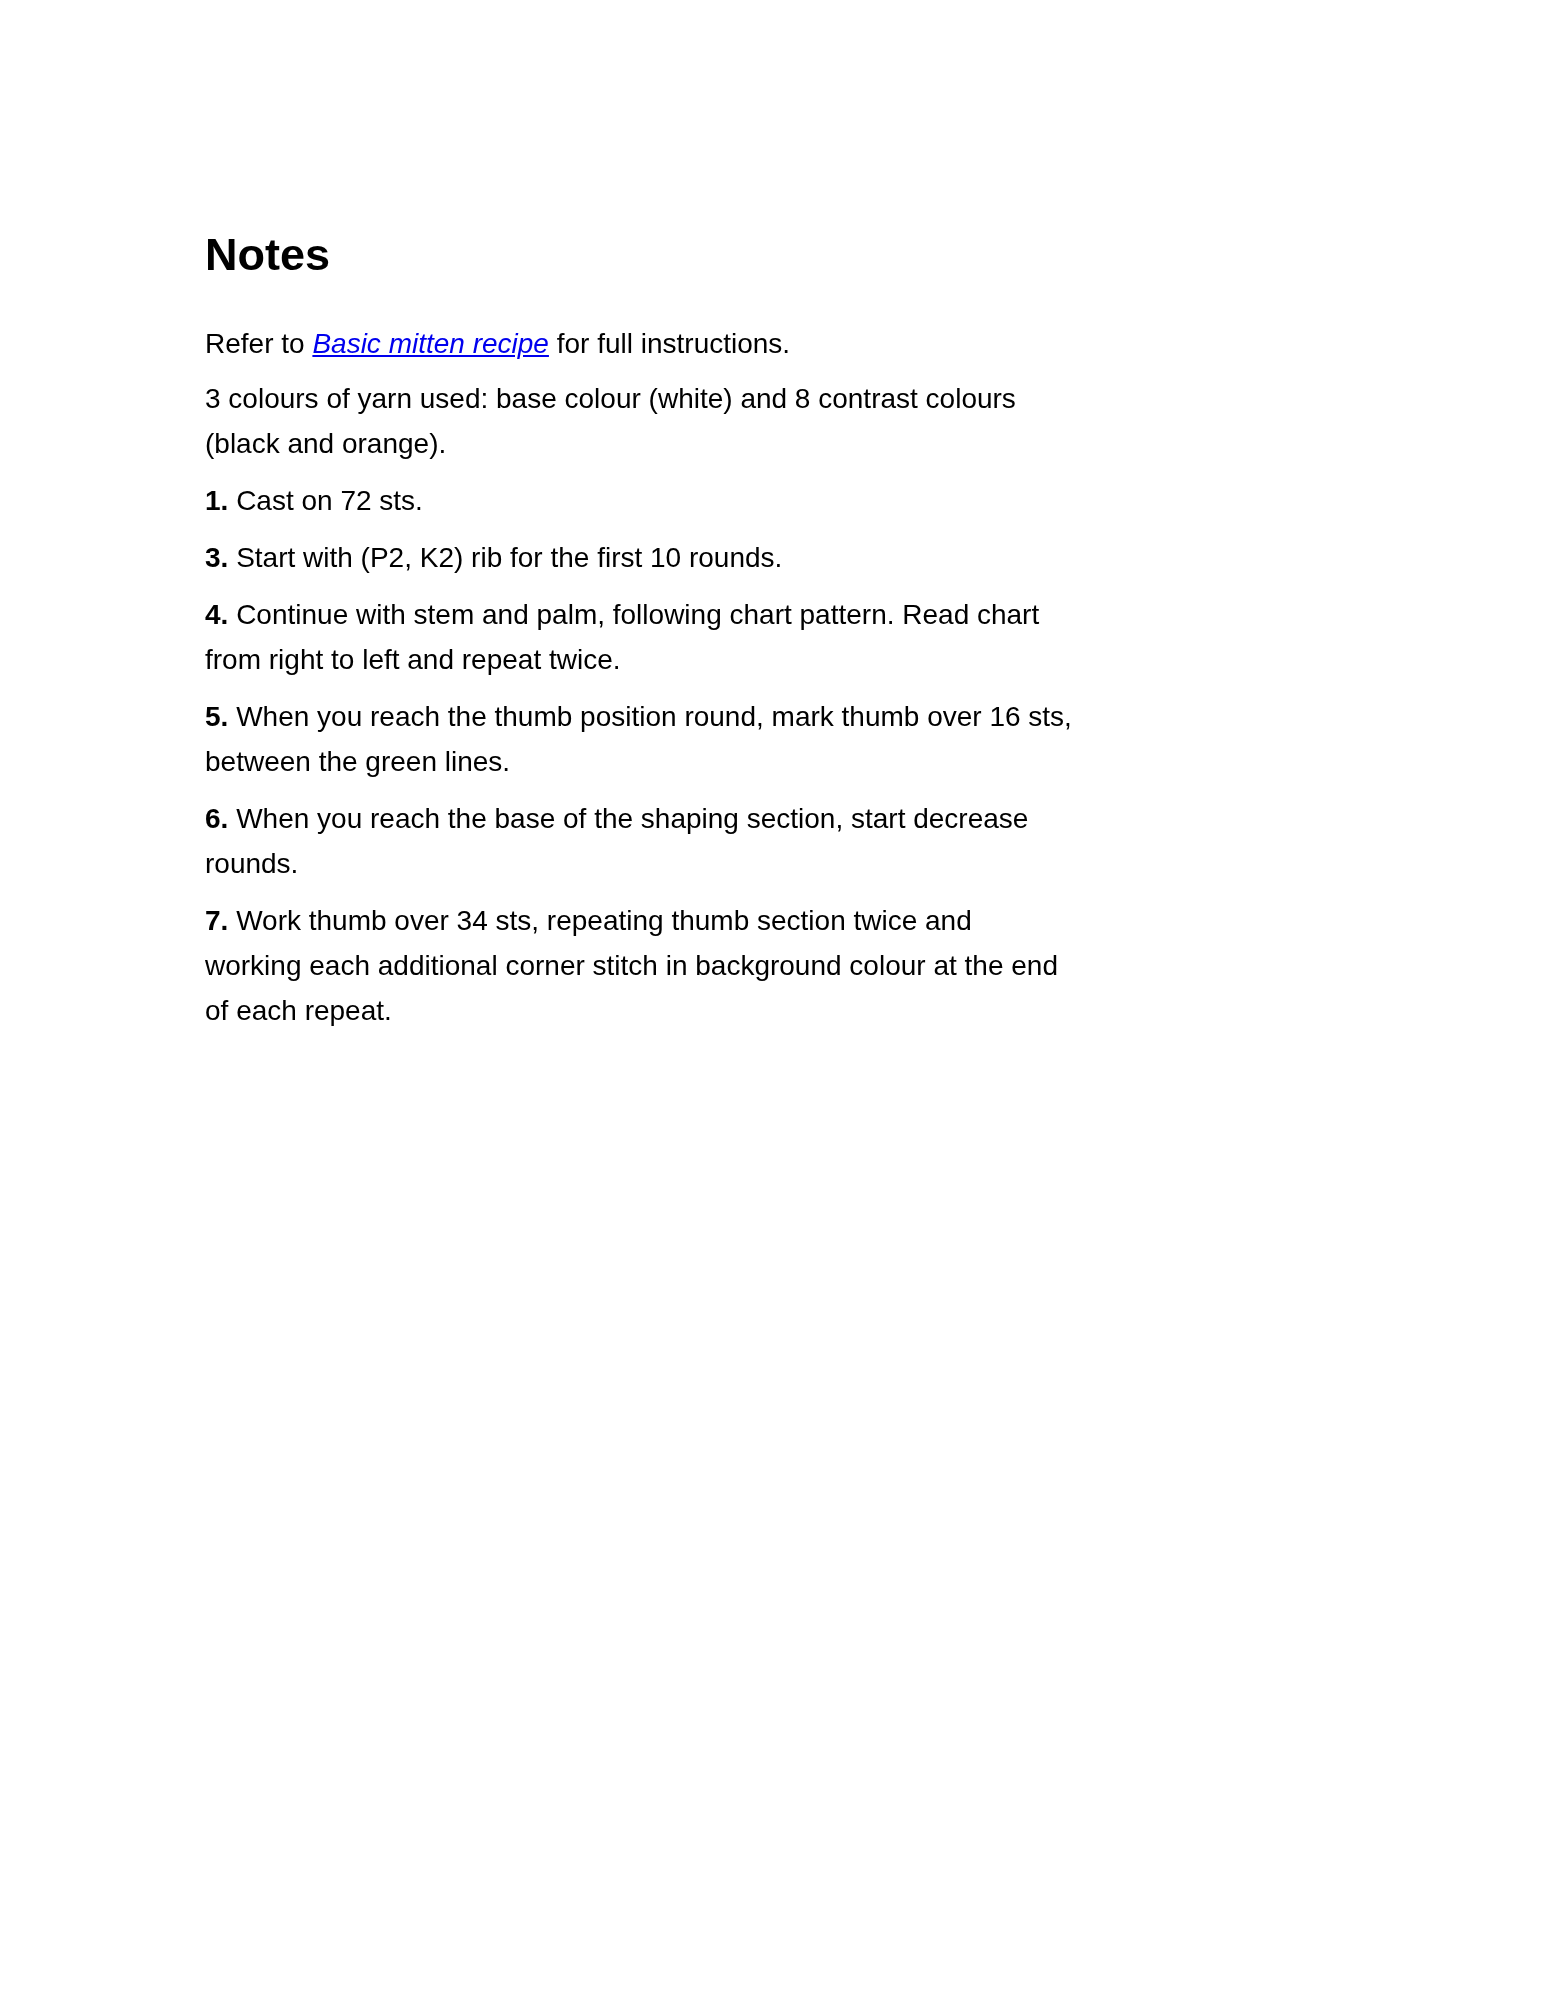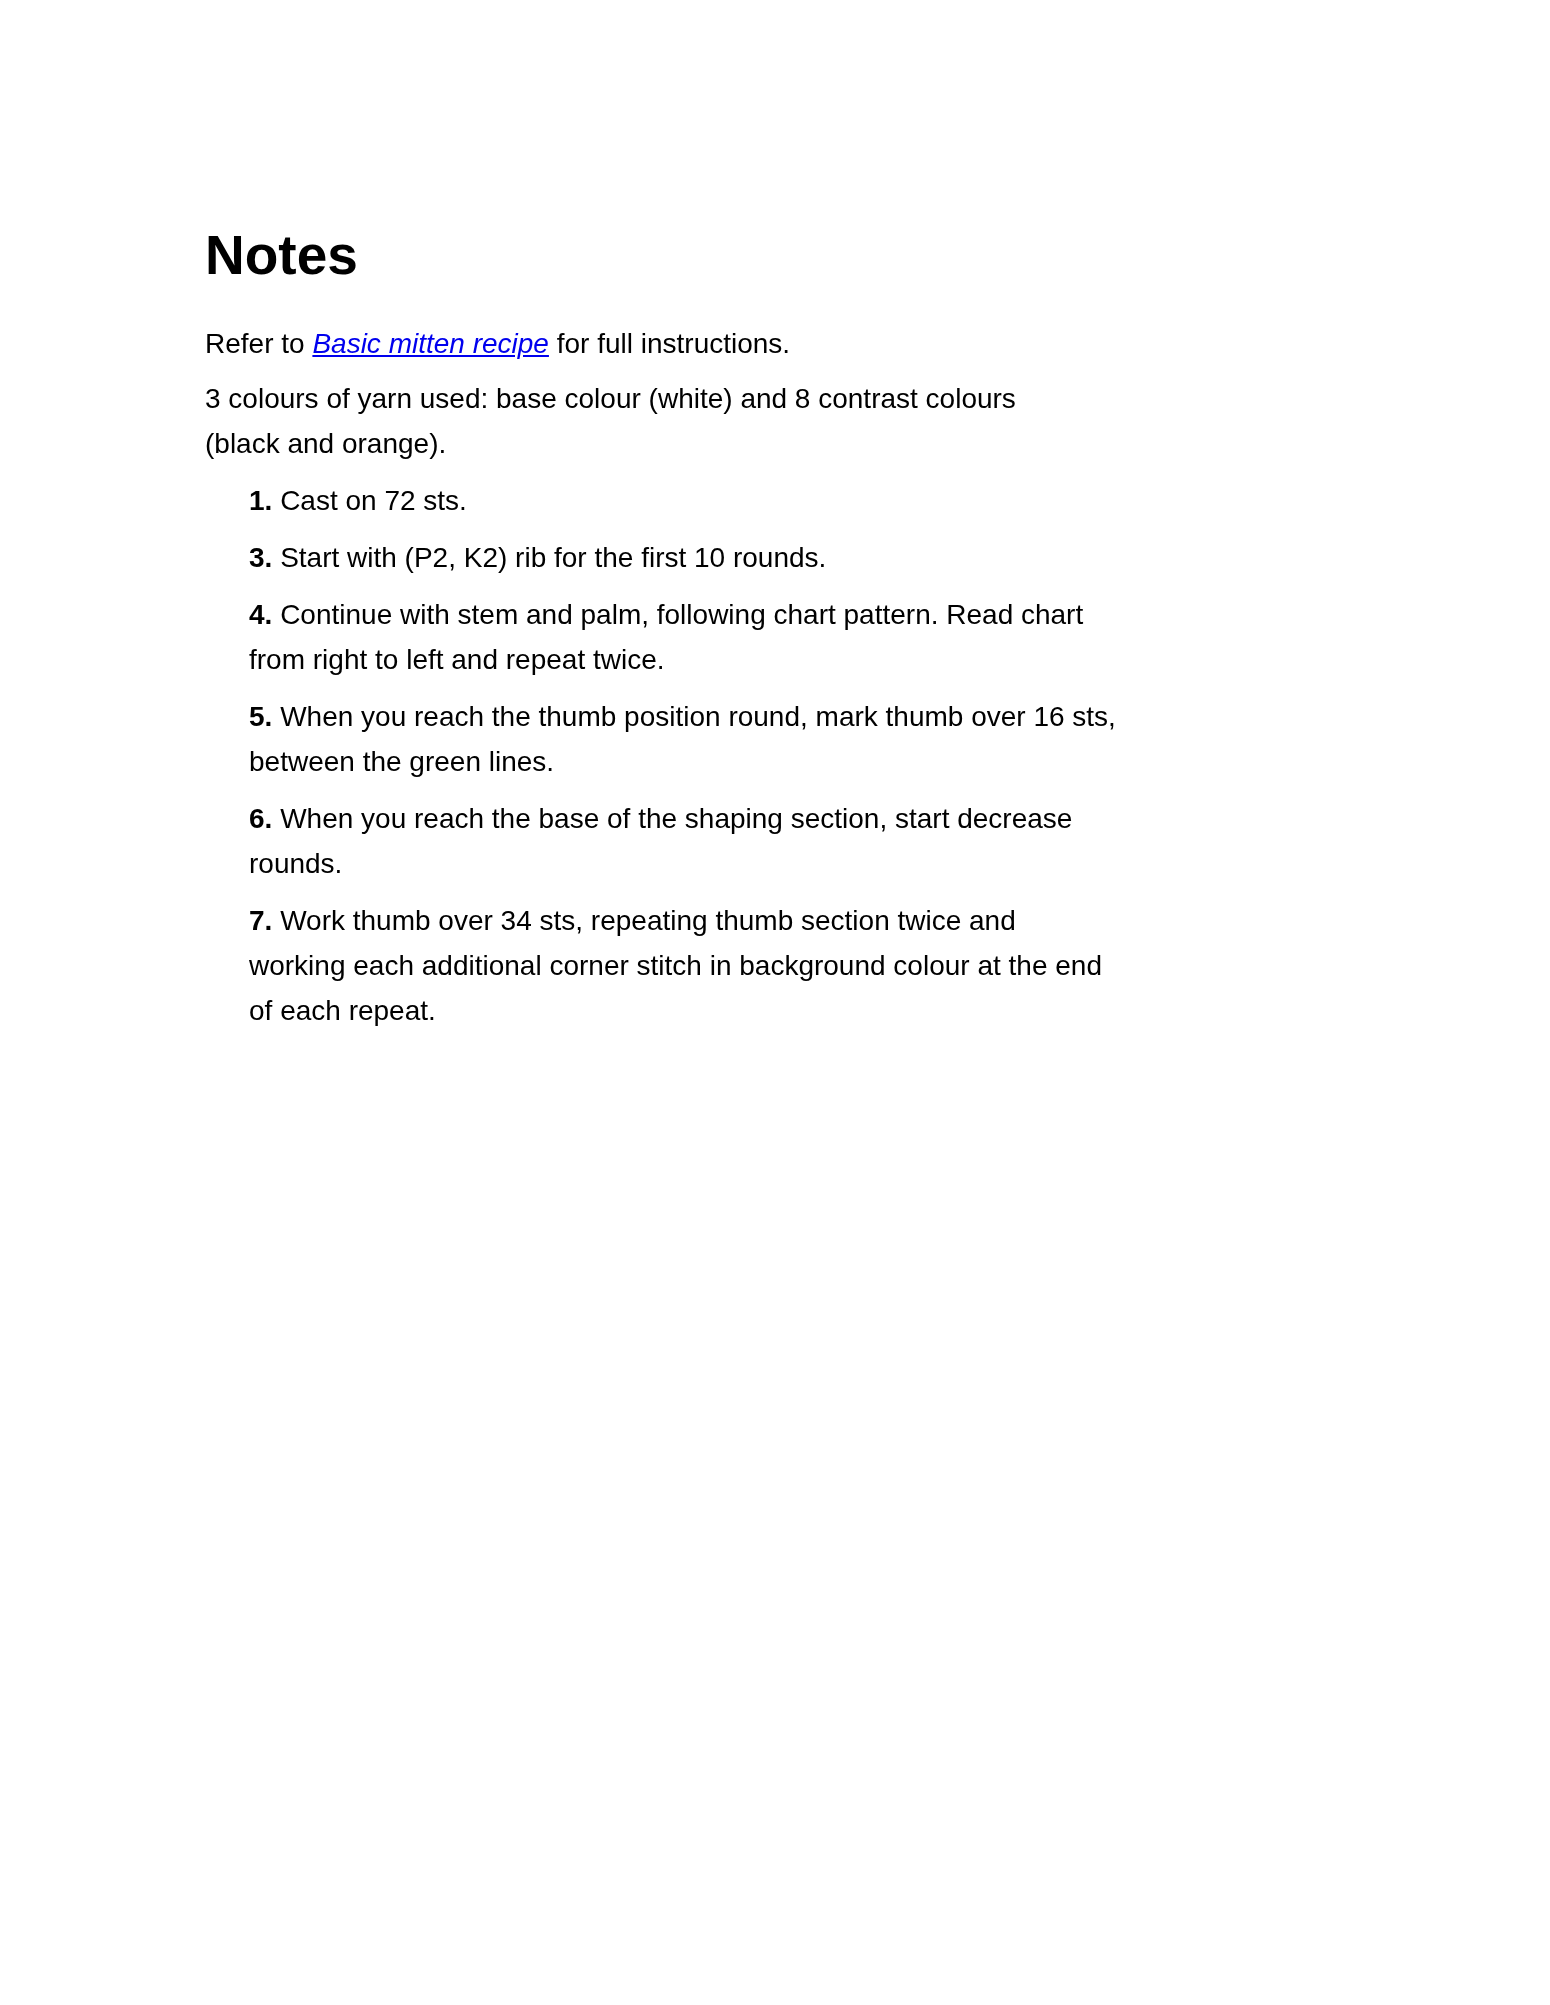--- a/index.html
+++ b/index.html
@@ -14,21 +14,21 @@
     background: #ffffff;
     overflow: hidden;
     font-family: "Liberation Sans", sans-serif;
     color: #000000;
   }
   .content {
     box-sizing: border-box;
     padding: 229px 95px 0 205px;
   }
   .heading {
-    font-size: 55px;
+    font-size: 45px;
     line-height: 52px;
     font-weight: bold;
     margin: 0;
     color: #000000;
   }
   .heading.instructions {
     margin-top: 37px;
   }
   .para {
     font-size: 28px;
@@ -38,21 +38,20 @@
     color: #000000;
   }
   .para.refer {
     margin-top: 40px;
   }
   .para.colours {
     margin-top: 10px;
   }
   .para.step {
     margin-top: 12px;
-    margin-left: 44px;
   }
   .num {
     font-weight: bold;
   }
   a.link {
     color: #0000EE;
     text-decoration: underline;
     cursor: pointer;
     font-style: italic;
   }

